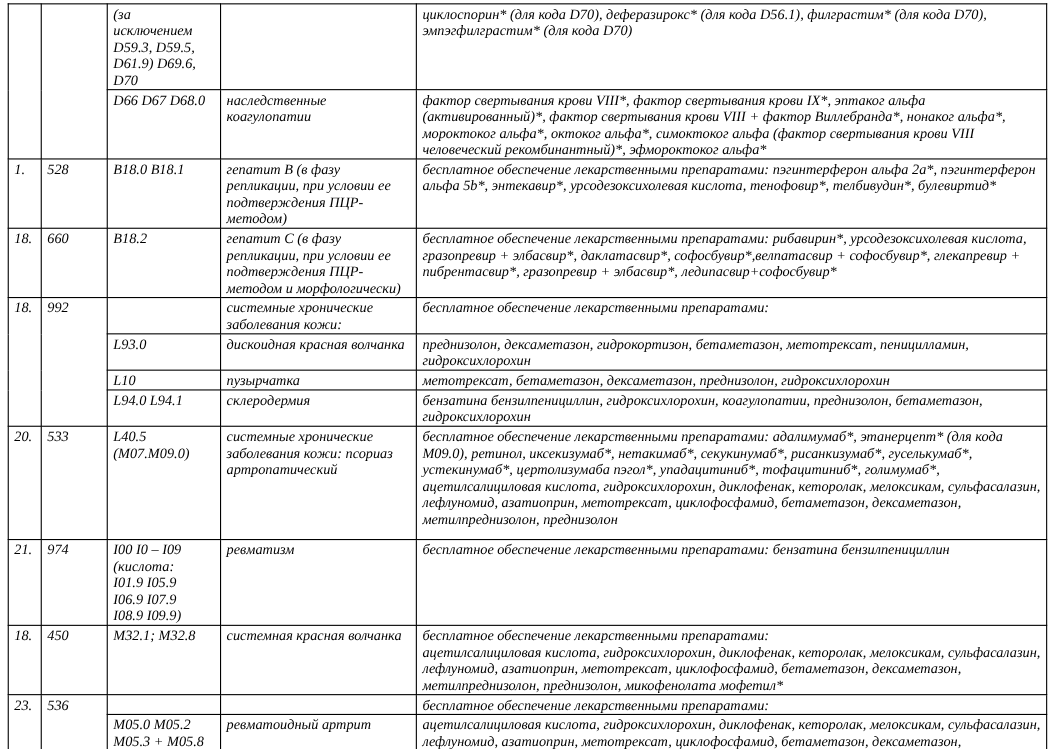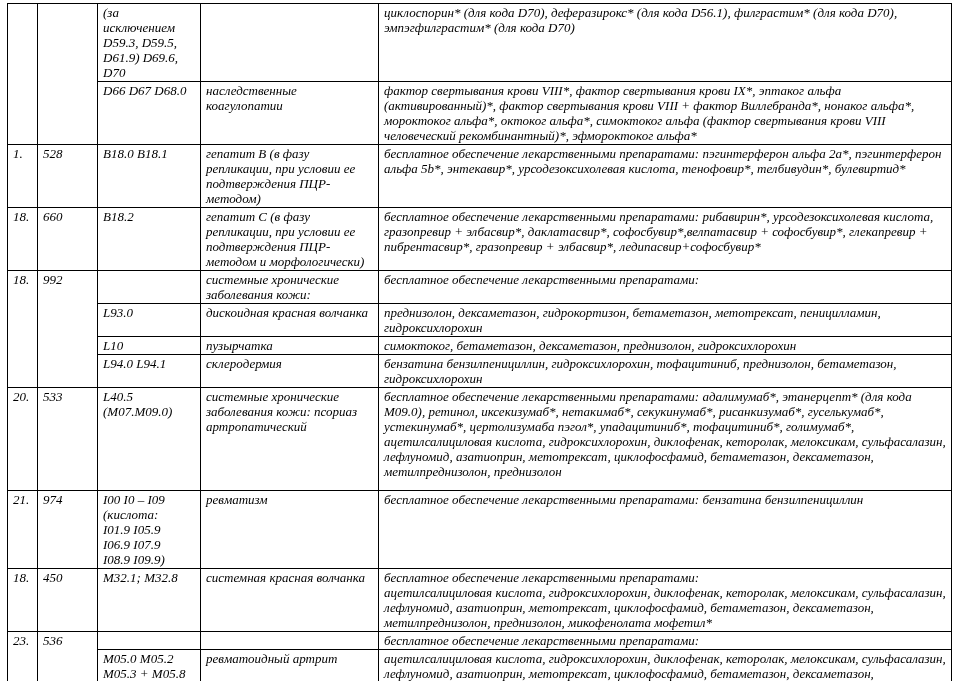--- a/index.html
+++ b/index.html
@@ -91,26 +91,26 @@
       <td class="c-drugs">бесплатное обеспечение лекарственными препаратами:</td>
     </tr>
     <tr style="height:31px">
       <td class="c-icd">L93.0</td>
       <td class="c-dis">дискоидная красная волчанка</td>
       <td class="c-drugs">преднизолон, дексаметазон, гидрокортизон, бетаметазон, метотрексат, пеницилламин, гидроксихлорохин</td>
     </tr>
     <tr style="height:15px">
       <td class="c-icd">L10</td>
       <td class="c-dis">пузырчатка</td>
-      <td class="c-drugs">симоктоког, бетаметазон, дексаметазон, преднизолон, гидроксихлорохин</td>
+      <td class="c-drugs">метотрексат, бетаметазон, дексаметазон, преднизолон, гидроксихлорохин</td>
     </tr>
     <tr style="height:31px">
       <td class="c-icd">L94.0 L94.1</td>
       <td class="c-dis">склеродермия</td>
-      <td class="c-drugs">бензатина бензилпенициллин, гидроксихлорохин, тофацитиниб, преднизолон, бетаметазон, гидроксихлорохин</td>
+      <td class="c-drugs">бензатина бензилпенициллин, гидроксихлорохин, коагулопатии, преднизолон, бетаметазон, гидроксихлорохин</td>
     </tr>
 
     <tr style="height:103px">
       <td class="c-num">20.</td>
       <td class="c-code">533</td>
       <td class="c-icd">L40.5
 (М07.М09.0)</td>
       <td class="c-dis">системные хронические заболевания кожи: псориаз артропатический</td>
       <td class="c-drugs">бесплатное обеспечение лекарственными препаратами: адалимумаб*, этанерцепт* (для кода М09.0), ретинол, иксекизумаб*, нетакимаб*, секукинумаб*, рисанкизумаб*, гуселькумаб*, устекинумаб*, цертолизумаба пэгол*, упадацитиниб*, тофацитиниб*, голимумаб*, ацетилсалициловая кислота, гидроксихлорохин, диклофенак, кеторолак, мелоксикам, сульфасалазин, лефлуномид, азатиоприн, метотрексат, циклофосфамид, бетаметазон, дексаметазон, метилпреднизолон, преднизолон</td>
     </tr>

